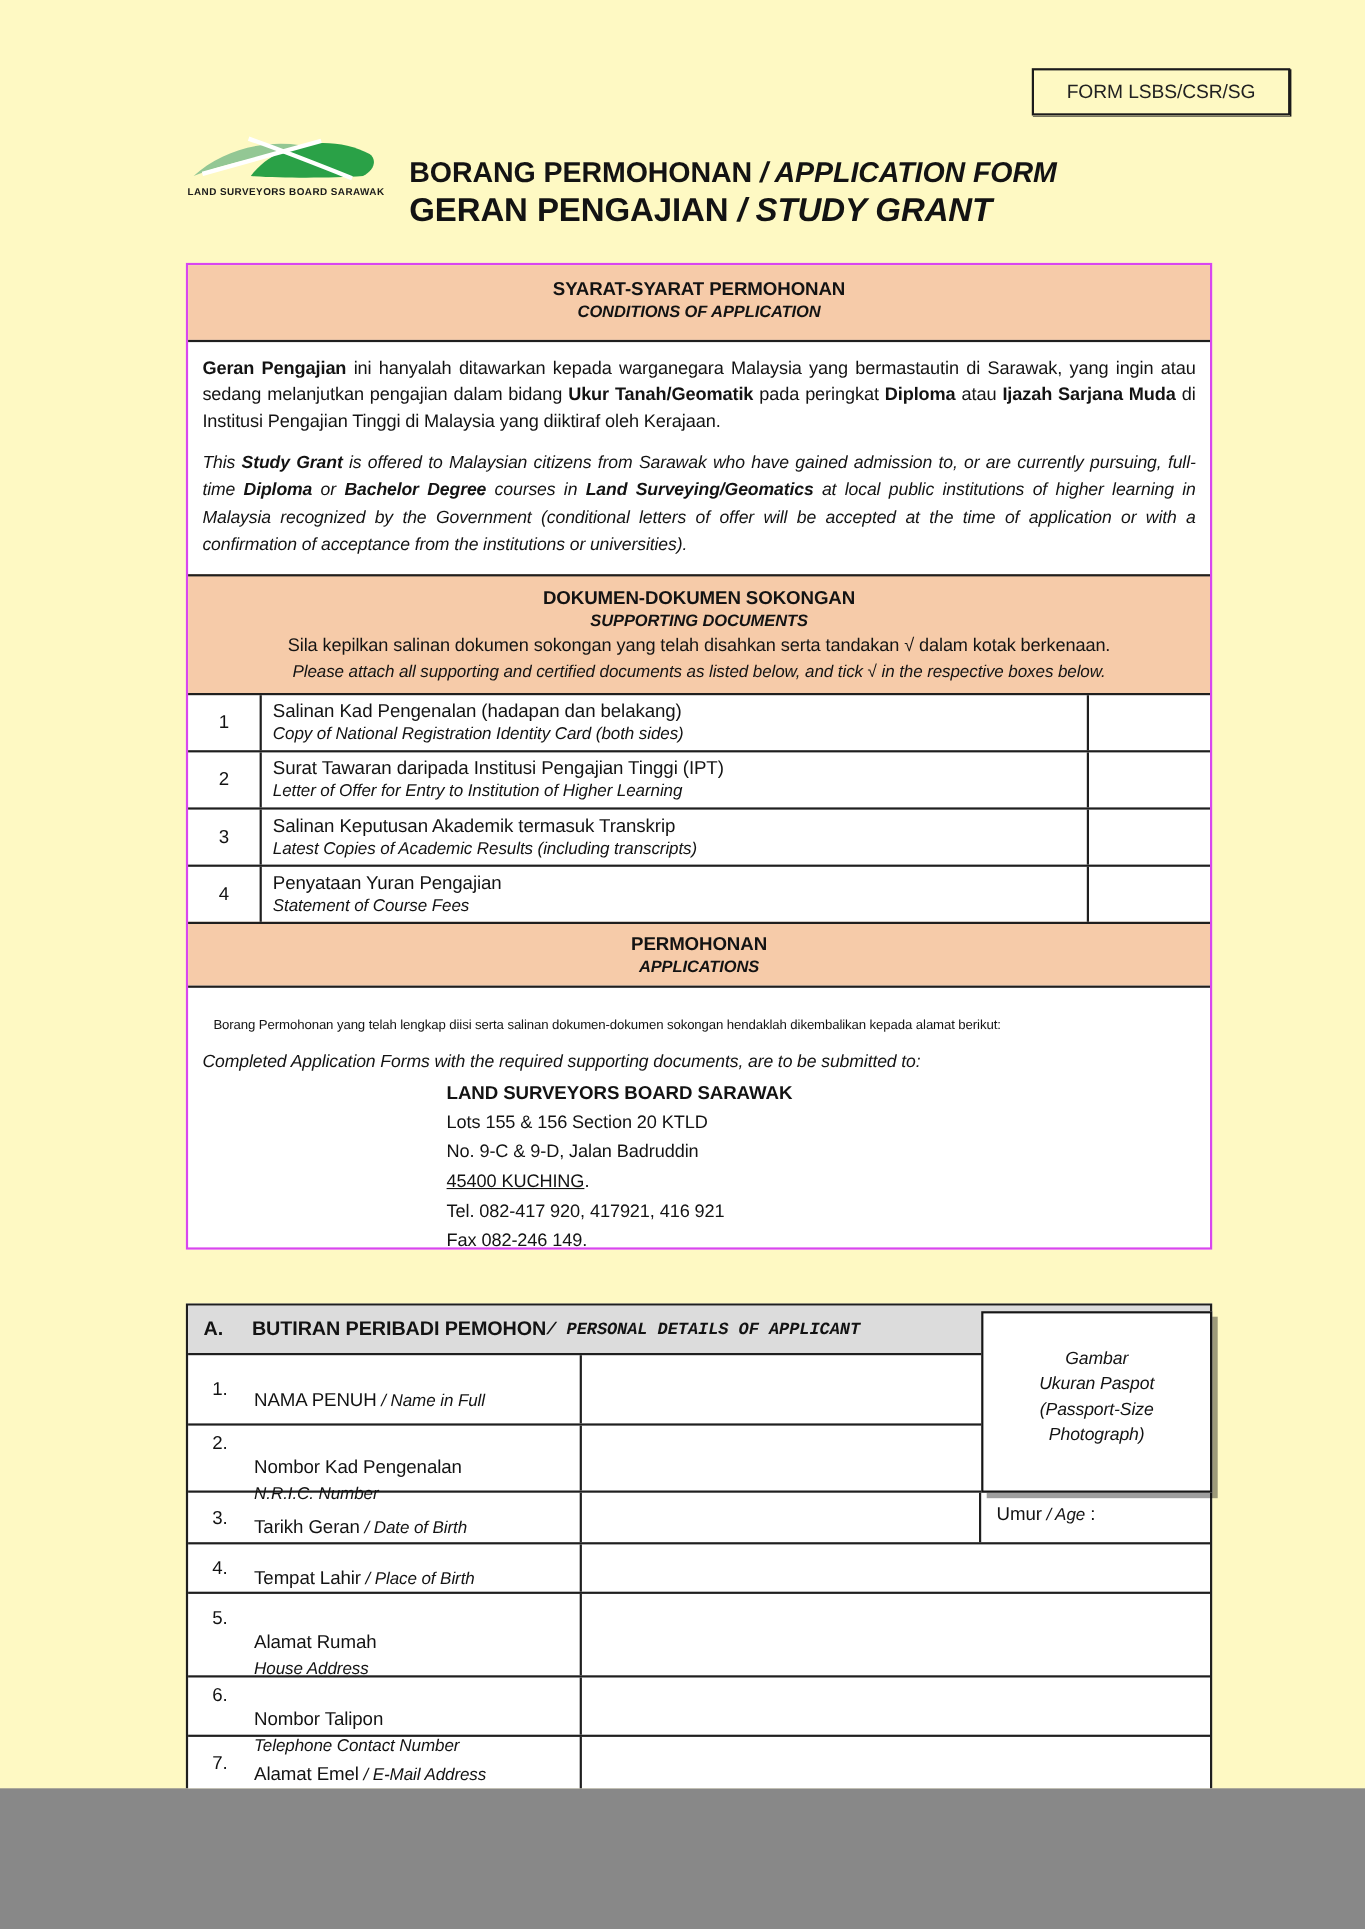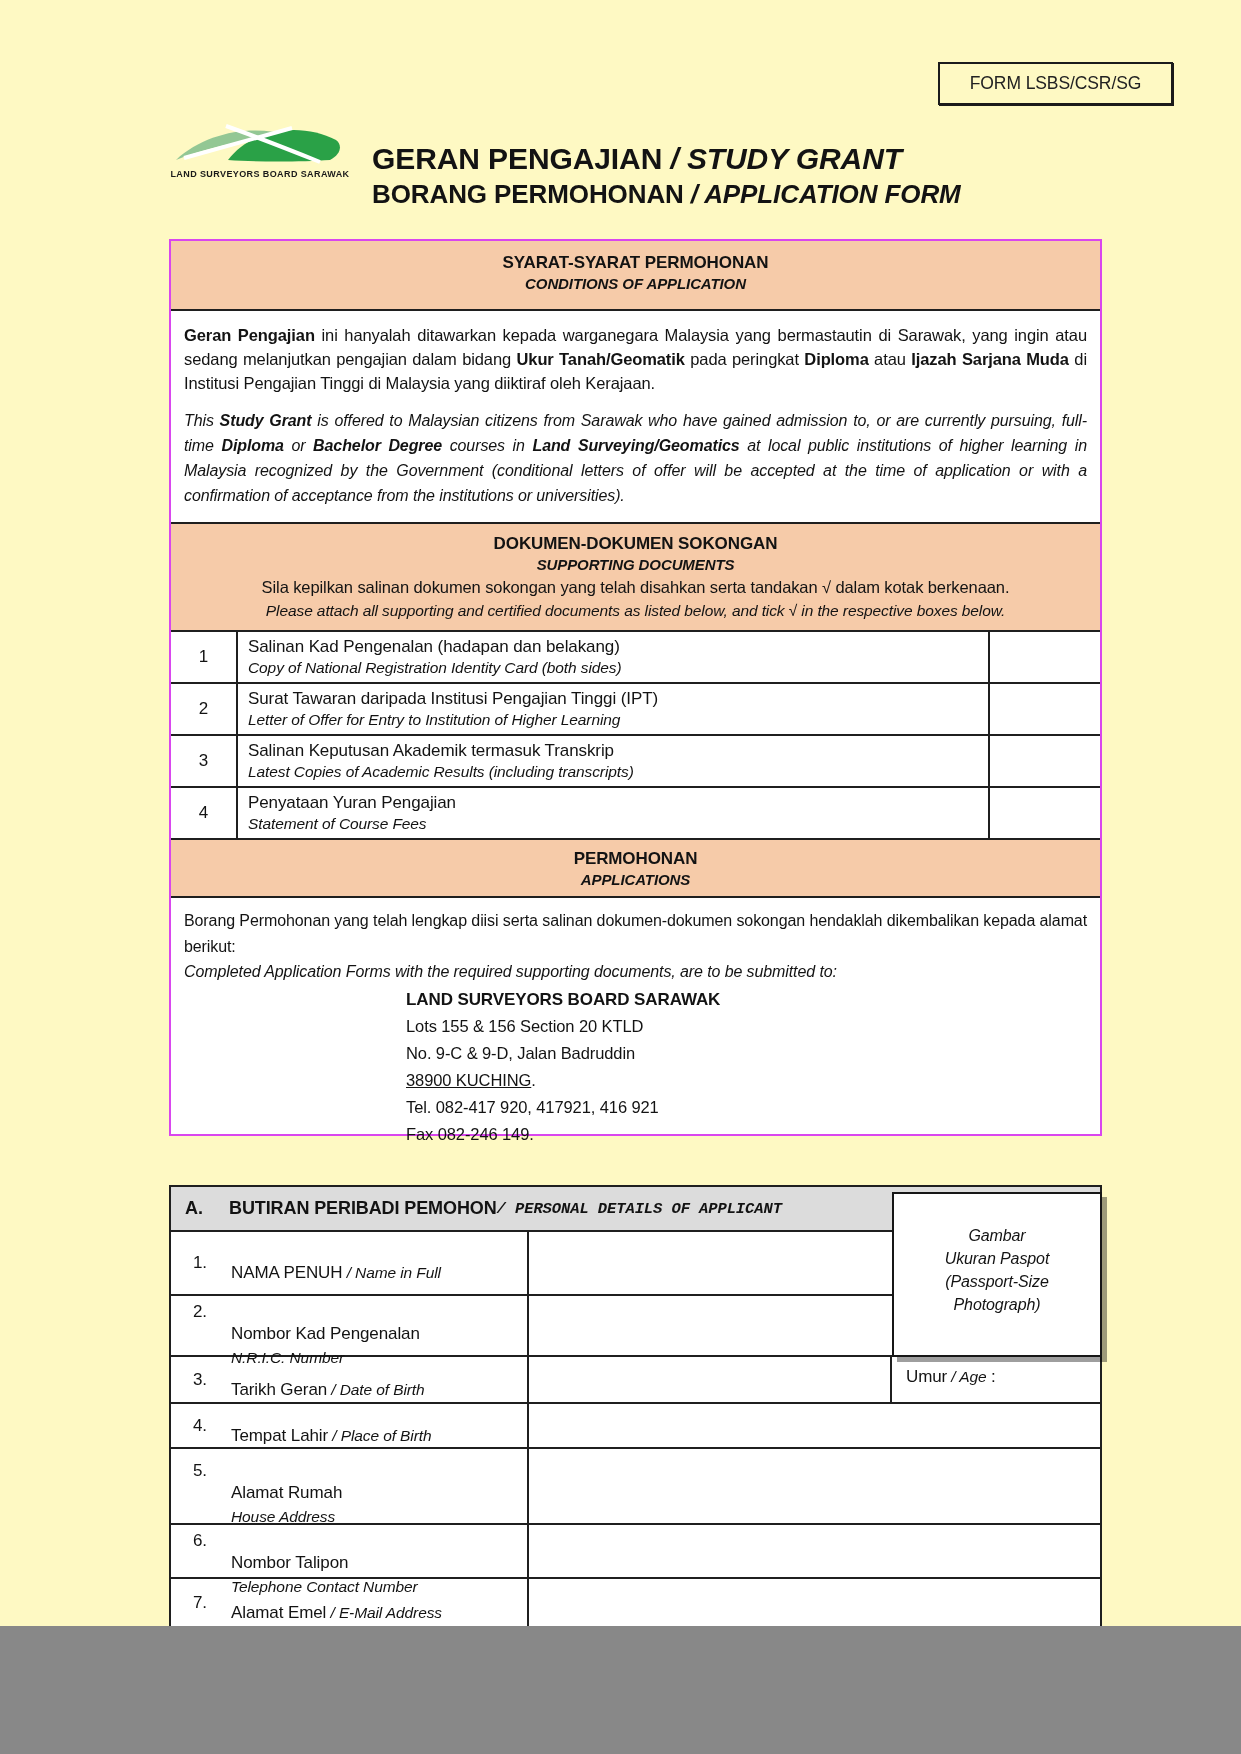--- a/index.html
+++ b/index.html
@@ -43,21 +43,21 @@
   .instr-ms{font-size:16.5px;line-height:24px;}
   .instr-en{font-size:15.5px;font-style:italic;line-height:23px;}
   .doc-row{display:flex;height:52px;}
   .doc-no{width:67px;border-right:2px solid #1f1f1f;display:flex;align-items:center;justify-content:center;font-size:17px;box-sizing:border-box;flex:none;}
   .doc-desc{flex:1;padding:4px 10px;display:flex;flex-direction:column;justify-content:center;box-sizing:border-box;}
   .doc-ms{font-size:17px;line-height:22px;}
   .doc-en{font-size:15.5px;font-style:italic;line-height:20px;}
   .doc-tick{width:112px;border-left:2px solid #1f1f1f;box-sizing:border-box;flex:none;}
   .perm-header{height:58px;padding-top:8px;}
   .app-body{height:238px;padding:10px 13px 0 13px;}
-  .app-ms{font-size:16px;line-height:26px;text-align:justify;margin:0;}
+  .app-ms{font-size:12px;line-height:26px;text-align:justify;margin:10px;}
   .app-en{font-size:16px;font-style:italic;line-height:24px;margin:0 0 2px 0;}
   .address{margin-left:222px;font-size:16.5px;line-height:27px;}
   .addr-name{font-weight:bold;font-size:17px;}
   
   .section-a{
     position:absolute;left:169px;top:1185px;width:933px;
     border:2px solid #1f1f1f;box-sizing:border-box;background:#fff;
   }
   .sa-header{
     height:43px;background:#DCDCDC;display:flex;align-items:center;
@@ -106,22 +106,22 @@
     <svg width="180" height="52" viewBox="0 0 180 52" aria-hidden="true">
       <path d="M6 44 C 36 16, 84 8, 120 20 C 88 20, 36 32, 6 44 Z" fill="#93C794"></path>
       <path d="M58 44 C 82 12, 132 6, 166 24 C 172 28, 172 38, 160 44 C 130 46, 86 46, 58 44 Z" fill="#2AA147"></path>
       <path d="M14 42 L 122 12" stroke="#ffffff" stroke-width="4" fill="none"></path>
       <path d="M56 10 C 90 22, 120 34, 150 46" stroke="#ffffff" stroke-width="4" fill="none"></path>
     </svg>
     <div class="logo-caption">LAND SURVEYORS BOARD SARAWAK</div>
   </div>
 
   <div class="titles">
+    <div class="title-line title-1"><span>BORANG PERMOHONAN</span><span class="it"> / APPLICATION FORM</span></div>
     <div class="title-line title-2"><span>GERAN PENGAJIAN</span><span class="it"> / STUDY GRANT</span></div>
-    <div class="title-line title-1"><span>BORANG PERMOHONAN</span><span class="it"> / APPLICATION FORM</span></div>
   </div>
 
   <div class="main-block">
 
     <div class="sec peach cond-header">
       <div class="hdr-ms">SYARAT-SYARAT PERMOHONAN</div>
       <div class="hdr-en">CONDITIONS OF APPLICATION</div>
     </div>
 
     <div class="sec cond-body">
@@ -174,21 +174,21 @@
       <div class="hdr-en">APPLICATIONS</div>
     </div>
 
     <div class="sec app-body">
       <p class="app-ms">Borang Permohonan yang telah lengkap diisi serta salinan dokumen-dokumen sokongan hendaklah dikembalikan kepada alamat berikut:</p>
       <p class="app-en">Completed Application Forms with the required supporting documents, are to be submitted to:</p>
       <div class="address">
         <div class="addr-name">LAND SURVEYORS BOARD SARAWAK</div>
         <div>Lots 155 &amp; 156 Section 20 KTLD</div>
         <div>No. 9-C &amp; 9-D, Jalan Badruddin</div>
-        <div><span class="ru">38900 KUCHING</span><span>.</span></div>
+        <div><span class="ru">45400 KUCHING</span><span>.</span></div>
         <div>Tel. 082-417 920, 417921, 416 921</div>
         <div>Fax 082-246 149.</div>
       </div>
     </div>
   </div>
 
   <div class="section-a">
 
     <div class="sa-header">
       <span class="sa-letter">A.</span>

